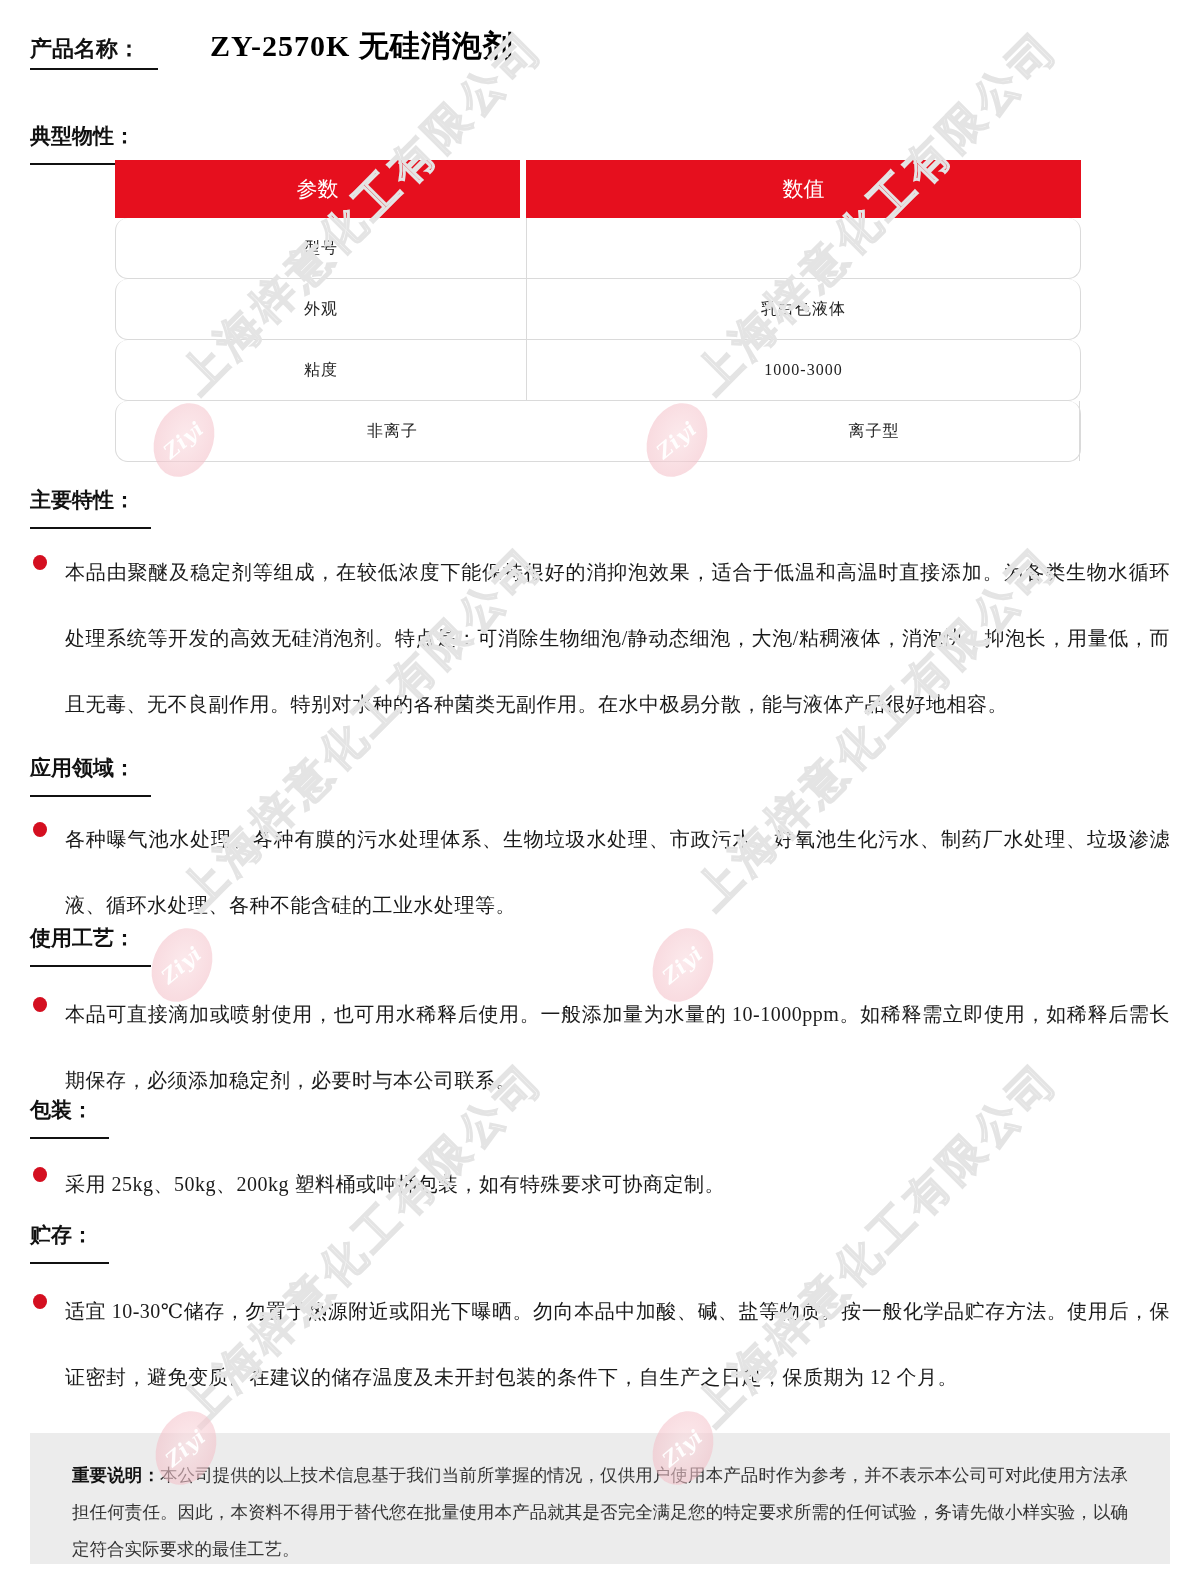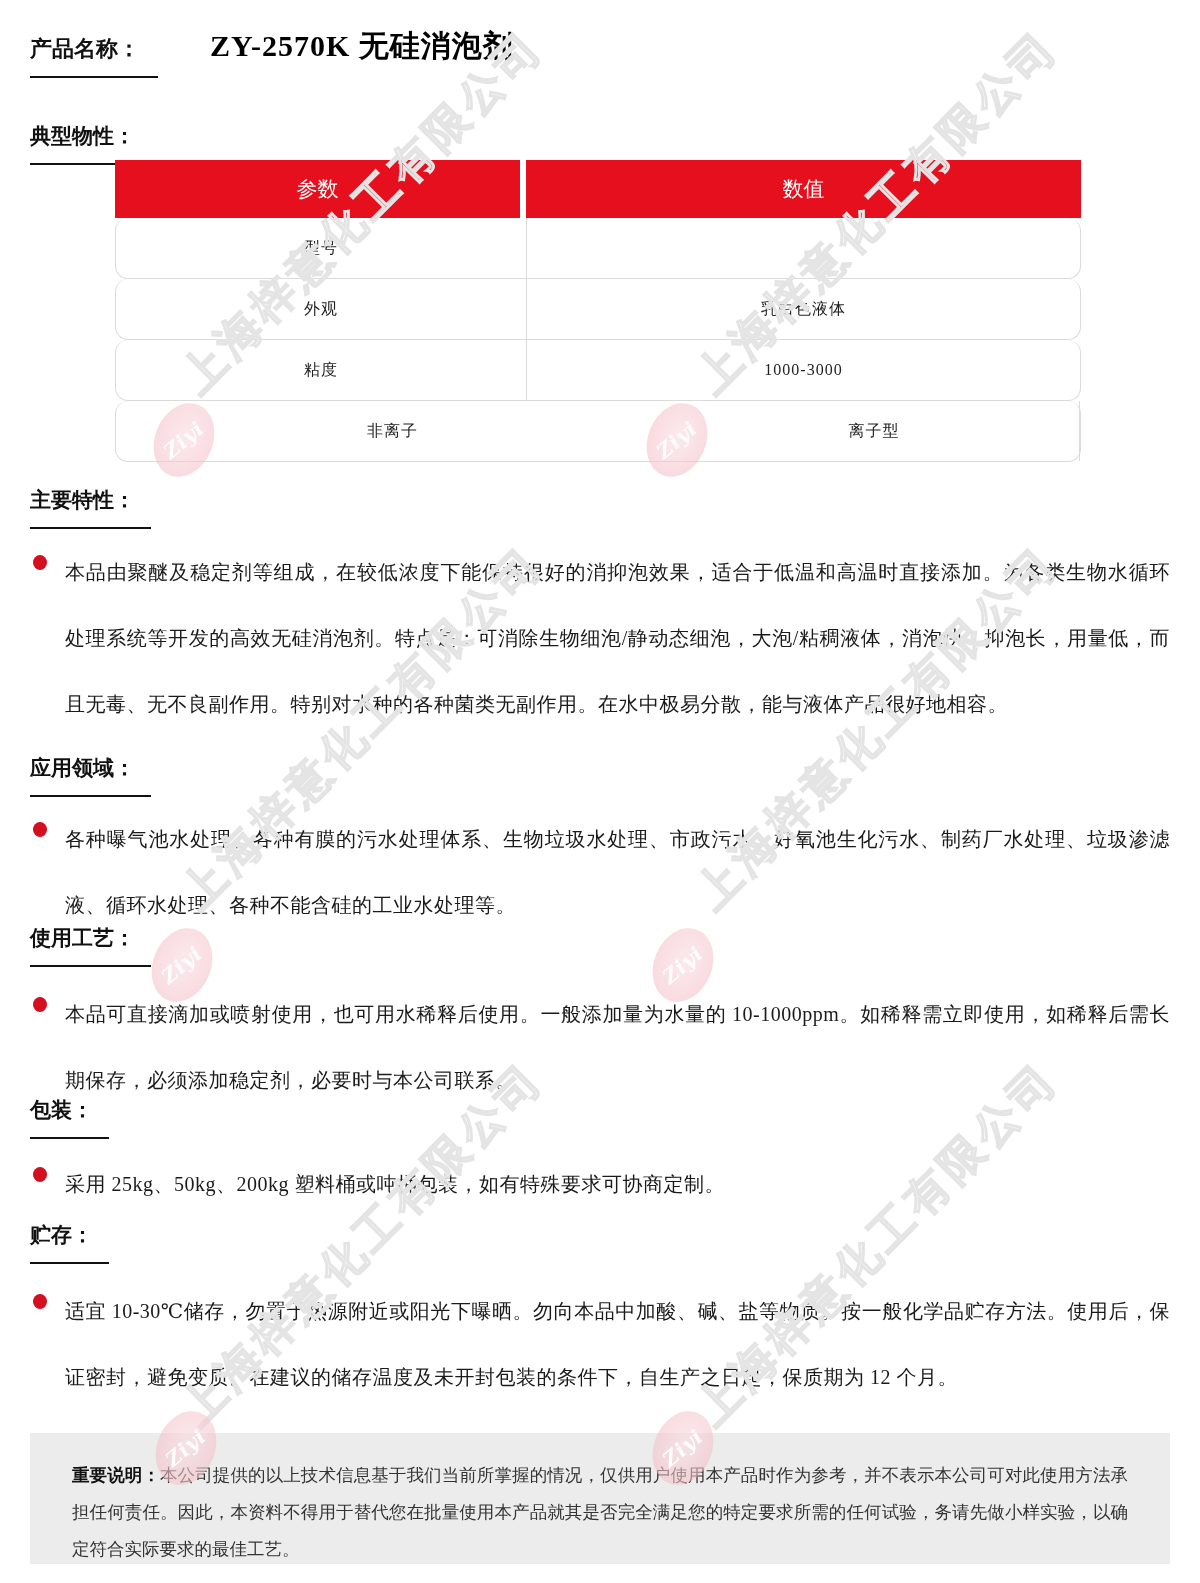--- a/index.html
+++ b/index.html
@@ -17,21 +17,21 @@
     width:1200px;height:1583px;
     background:#fff;
     overflow:hidden;
     font-family:"Liberation Serif","DejaVu Serif",serif;
     color:var(--ink);
   }
   
   .title-row{position:absolute;left:30px;top:26px;display:flex;align-items:baseline;}
   .title-label{
     font-size:22px;font-weight:bold;color:#111;
-    border-bottom:2px solid #111;padding:0 18px 12px 0;
+    border-bottom:2px solid #111;padding:0 18px 4px 0;
   }
   .doc-title{font-size:30px;font-weight:bold;margin-left:52px;letter-spacing:1px;color:#000;}
   
   .sec-h{position:absolute;left:30px;font-size:21px;font-weight:bold;color:#111;}
   .sec-h .hul{border-bottom:2px solid #111;padding:0 16px 13px 0;display:inline-block;}
   
   .ptable{position:absolute;left:115px;top:160px;width:966px;}
   .thead{display:flex;height:58px;background:var(--red);color:#fff;
     font-family:"Liberation Sans","DejaVu Sans",sans-serif;font-size:21px;}
   .th{display:flex;align-items:center;justify-content:center;}

